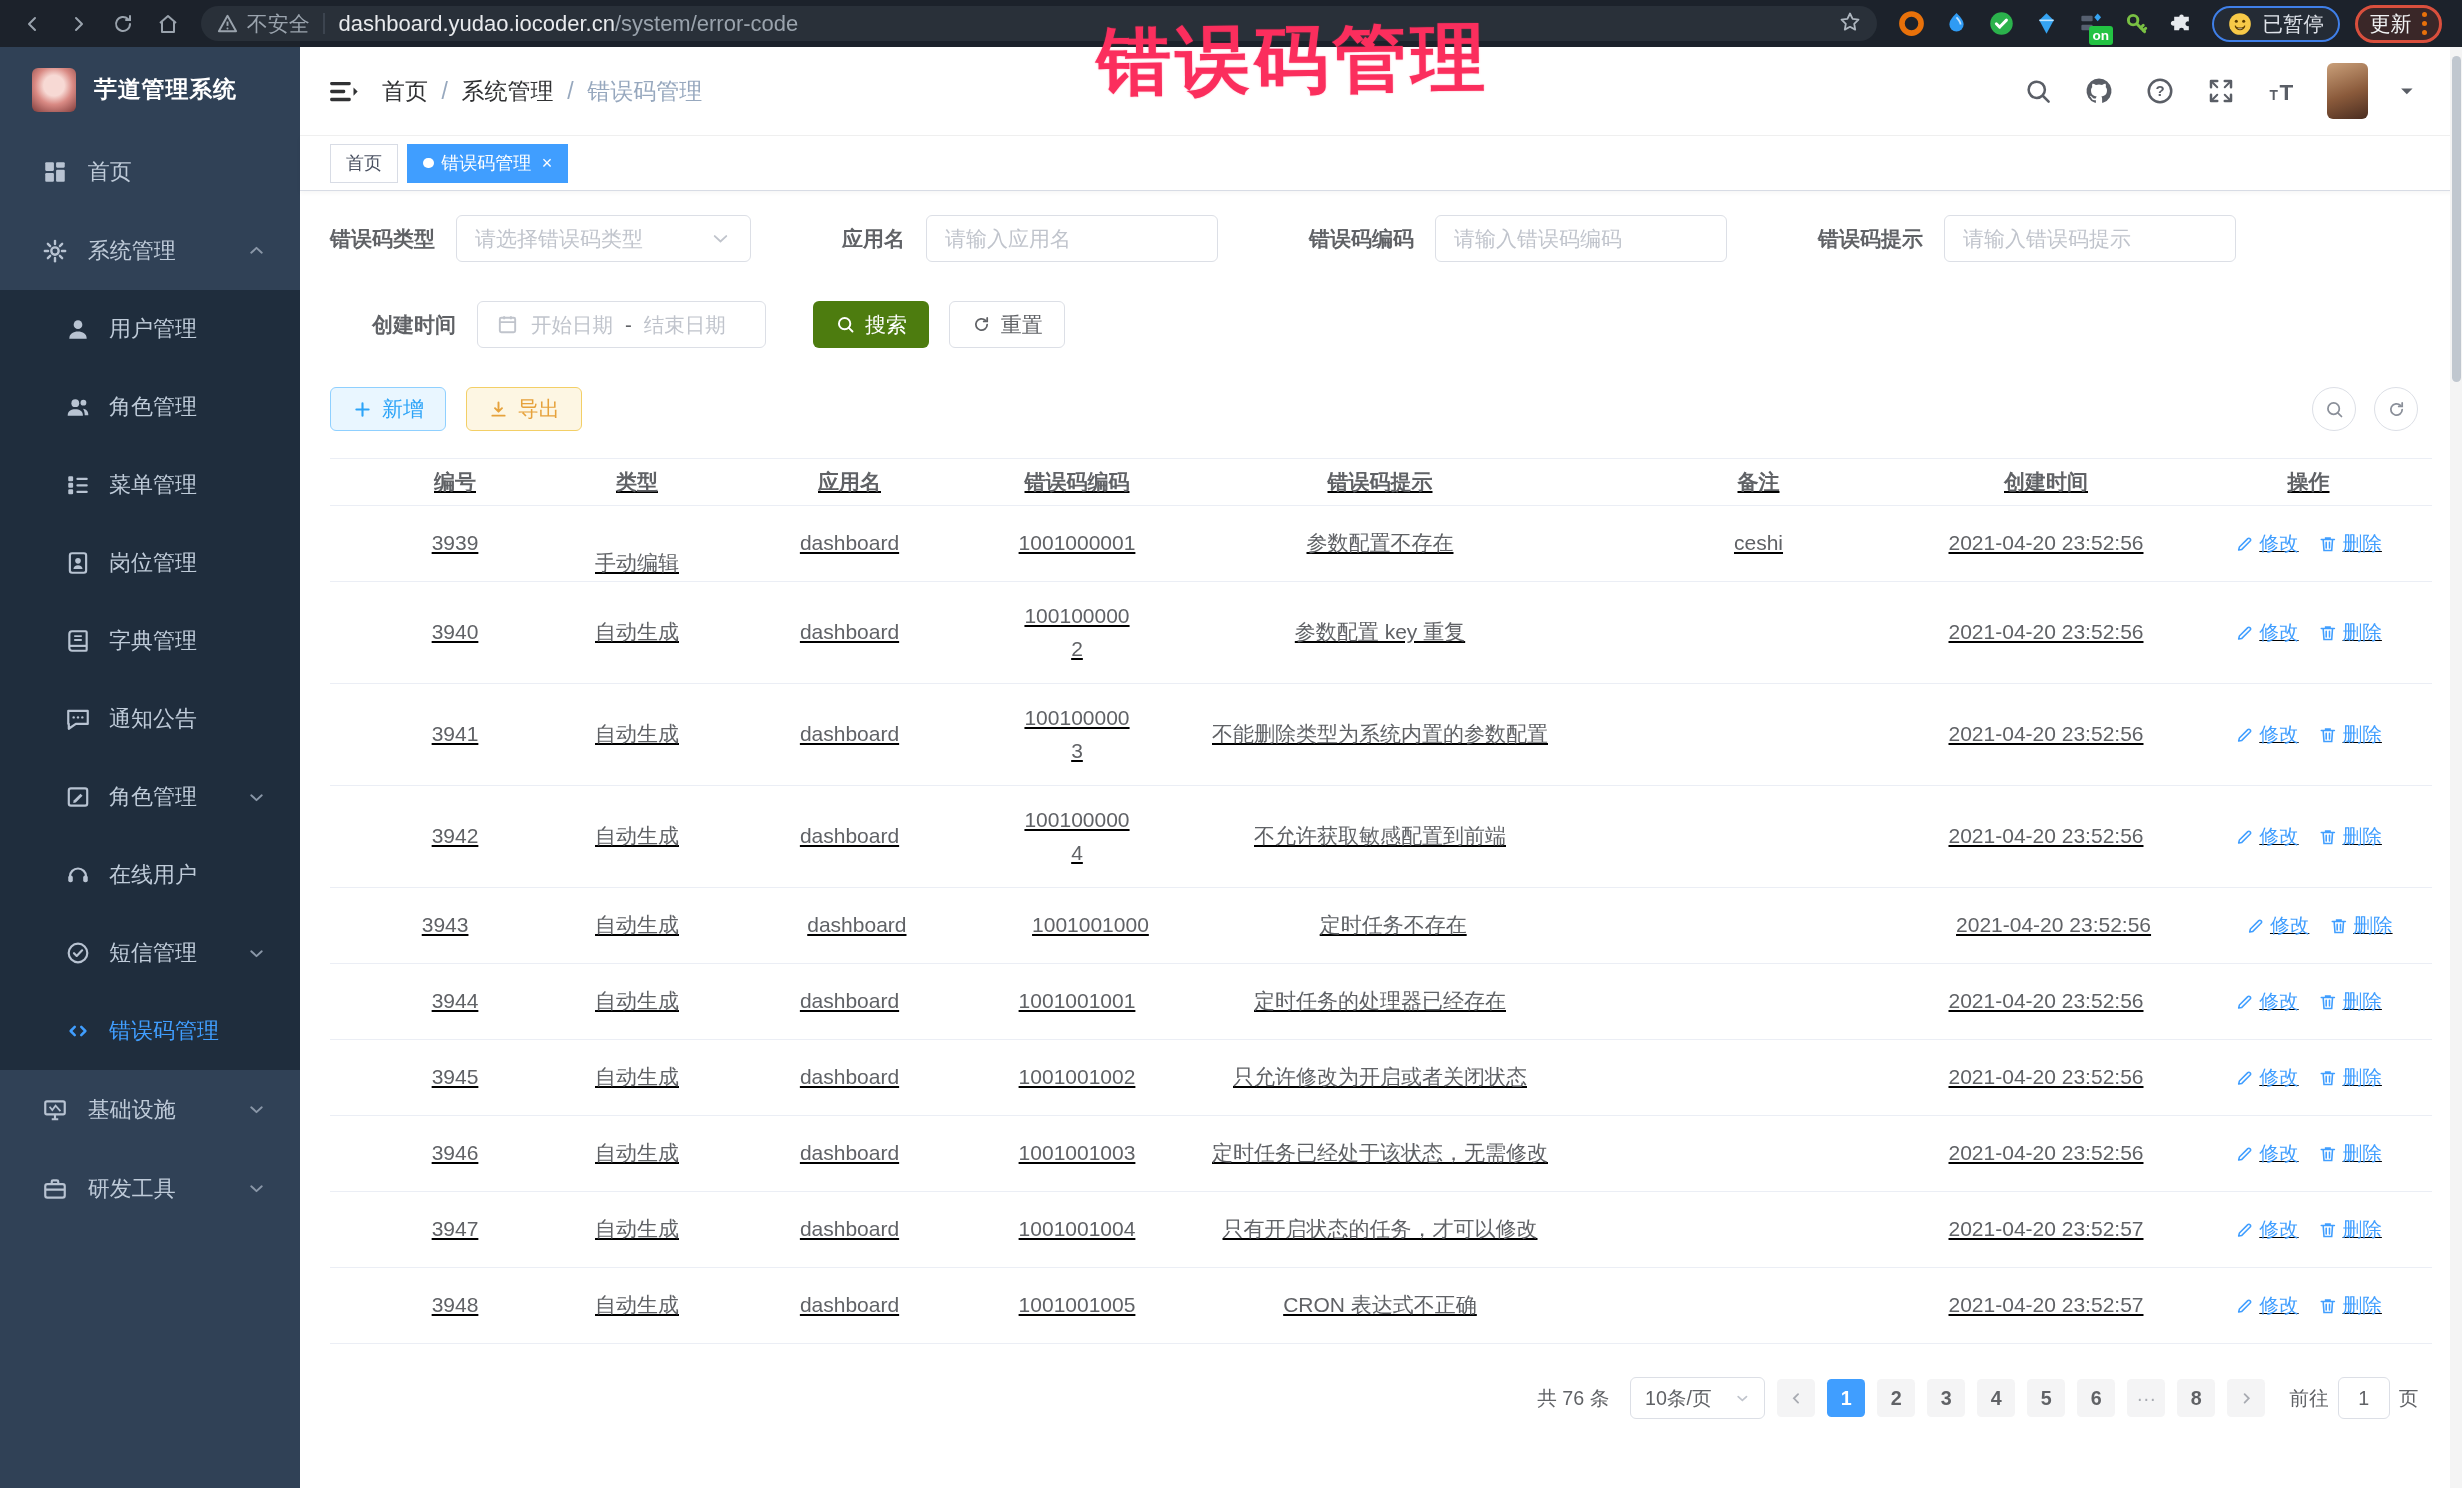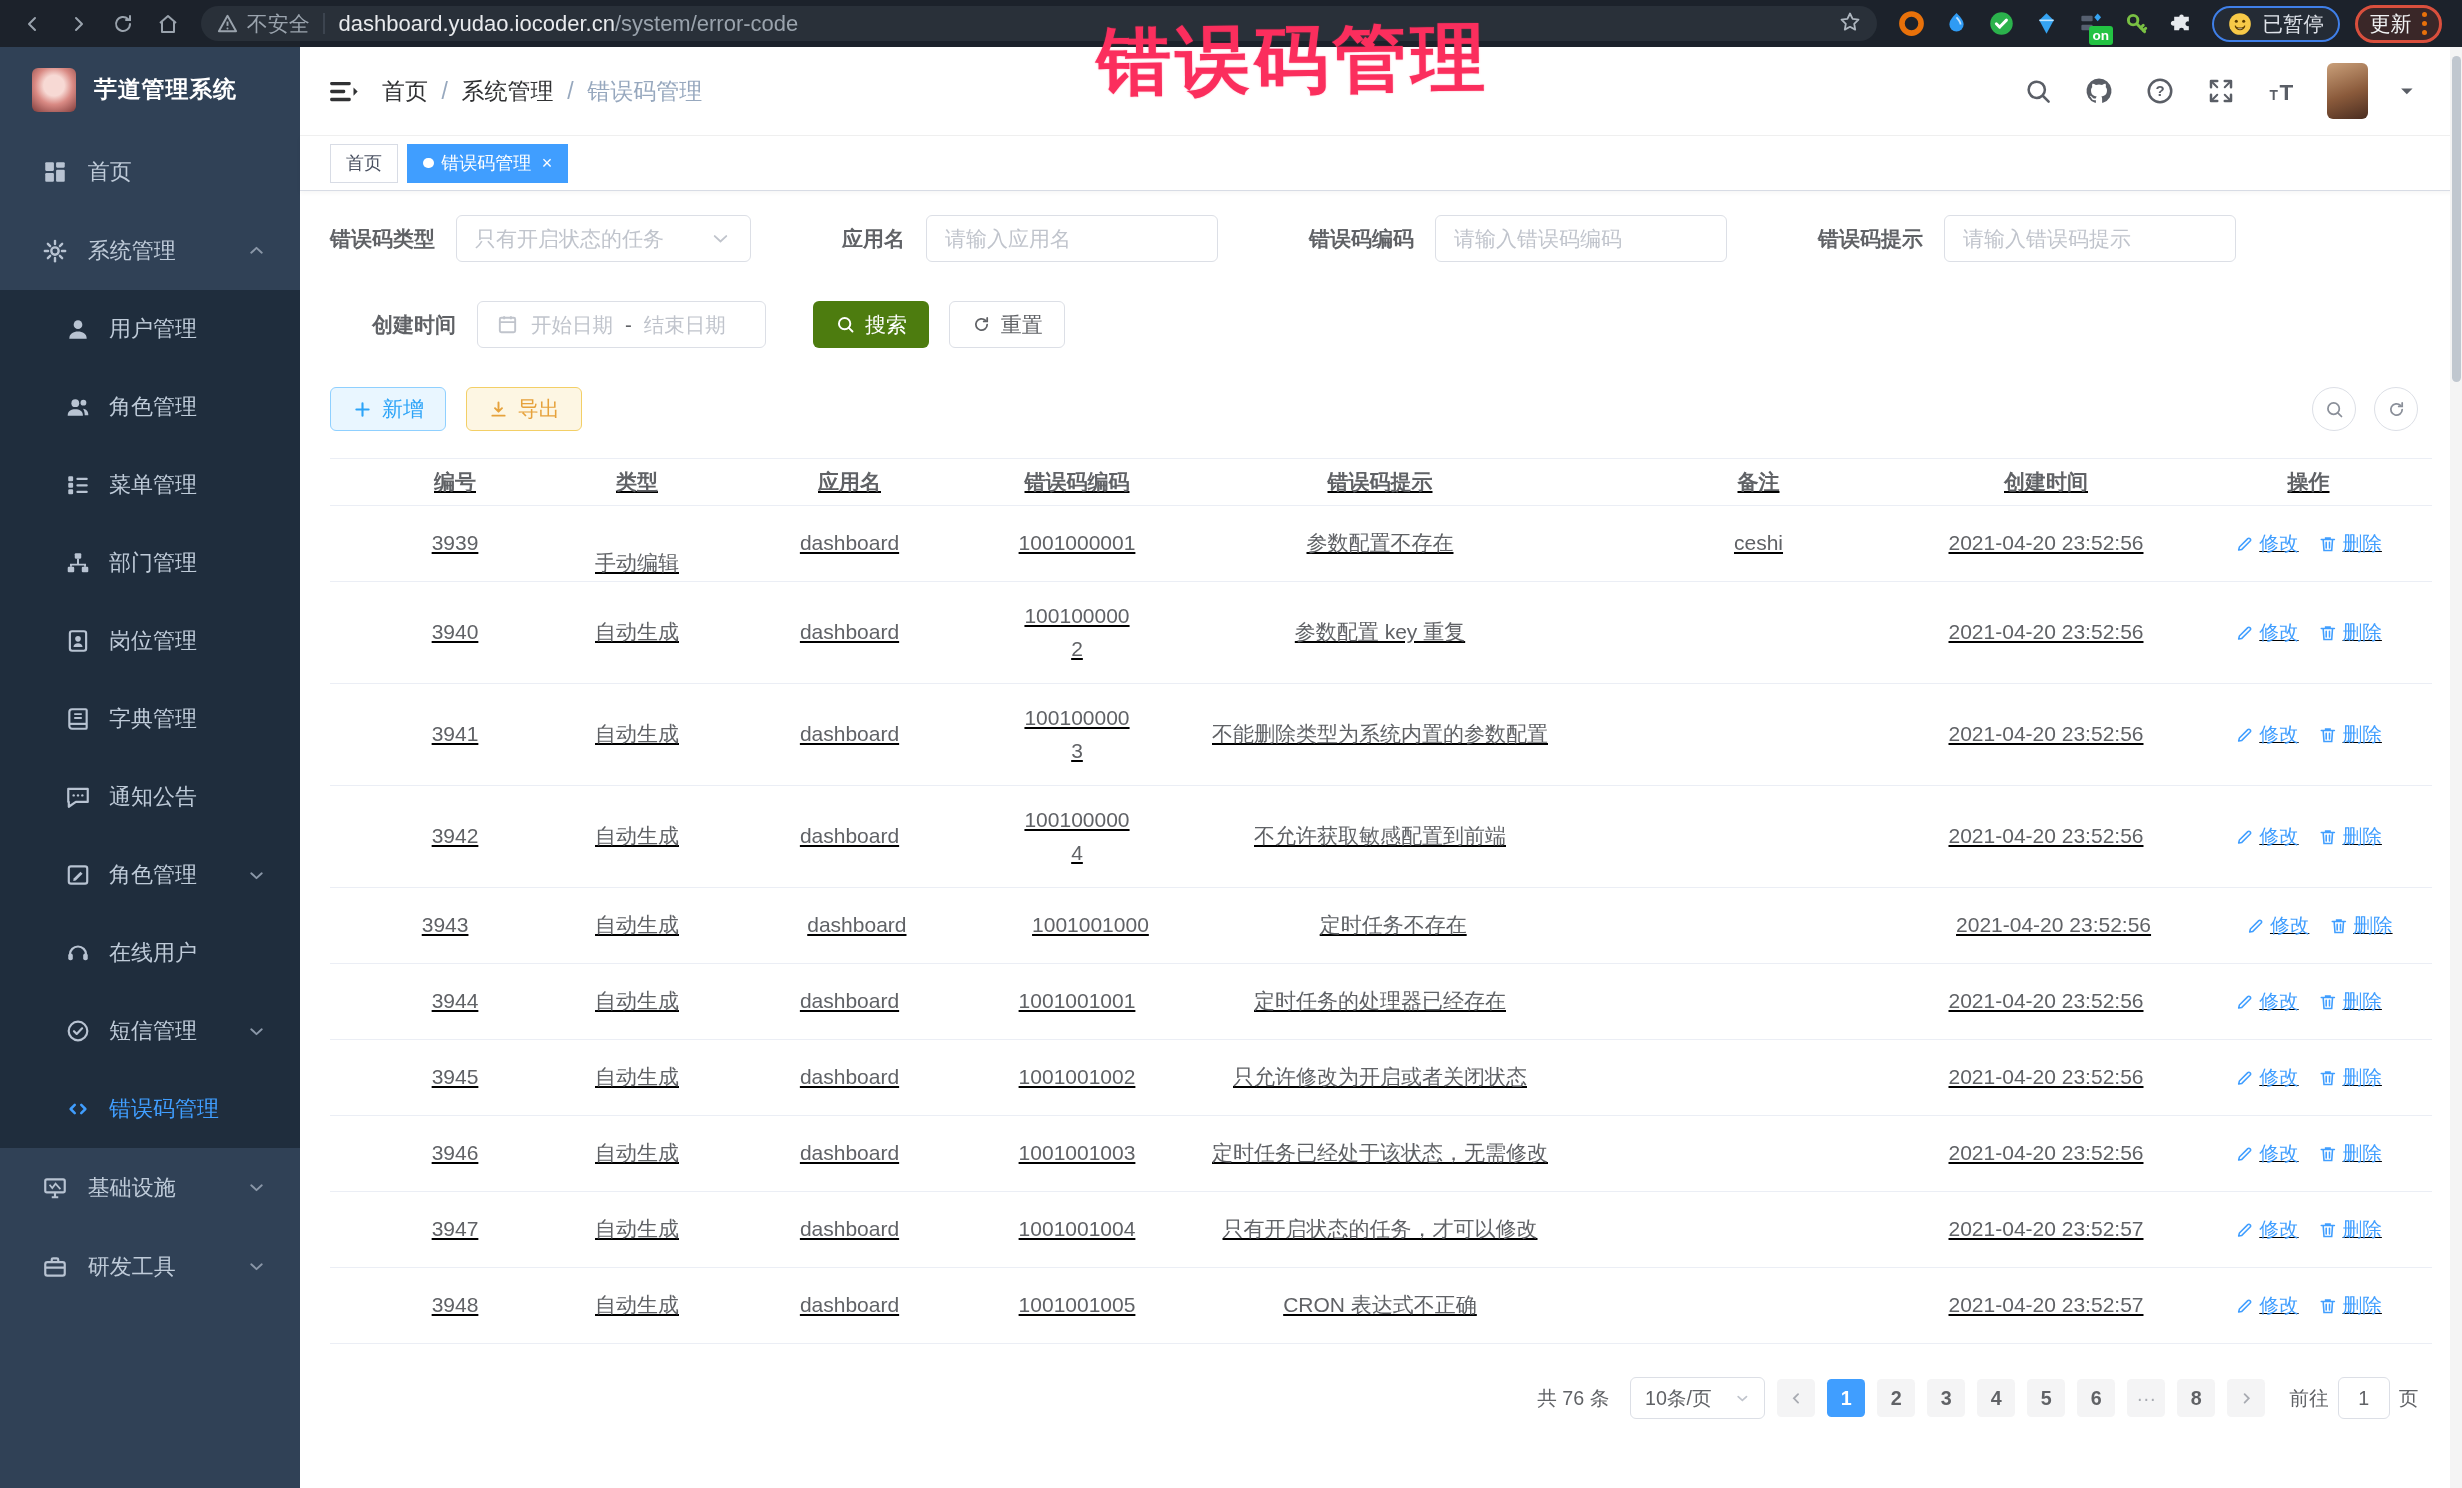--- a/index.html
+++ b/index.html
@@ -328,31 +328,20 @@
                   <rect x="10.5" y="11.2" width="10.5" height="2.2" rx="1"></rect>
                   <rect x="3" y="16" width="4.5" height="4.5" rx="1"></rect>
                   <rect x="10.5" y="17.2" width="10.5" height="2.2" rx="1"></rect>
                 </svg>
               </span>
               <span>菜单管理</span>
             </div>
             <div class="side-sub">
               <span class="mi-icon">
                 <svg viewBox="0 0 24 24" fill="currentColor" stroke="none">
-                  <rect x="9" y="3" width="6" height="5" rx="1"></rect>
-                  <rect x="2.5" y="15.5" width="6" height="5" rx="1"></rect>
-                  <rect x="15.5" y="15.5" width="6" height="5" rx="1"></rect>
-                  <path d="M12 8v3.5M5.5 15.5v-2h13v2M12 11.5v2" fill="none" stroke="currentColor" stroke-width="1.8"></path>
-                </svg>
-              </span>
-              <span>部门管理</span>
-            </div>
-            <div class="side-sub">
-              <span class="mi-icon">
-                <svg viewBox="0 0 24 24" fill="currentColor" stroke="none">
                   <rect x="4.5" y="3" width="15" height="18" rx="2" fill="none" stroke="currentColor" stroke-width="2"></rect>
                   <circle cx="12" cy="10" r="2.6"></circle>
                   <path d="M7.8 17.5c0-2.3 1.9-3.5 4.2-3.5s4.2 1.2 4.2 3.5z"></path>
                 </svg>
               </span>
               <span>岗位管理</span>
             </div>
             <div class="side-sub">
               <span class="mi-icon">
                 <svg viewBox="0 0 24 24" fill="currentColor" stroke="none">
@@ -511,21 +500,21 @@
             <span>错误码管理</span>
             <span class="x">×</span>
           </span>
         </div>
 
       <div class="content">
 
         <div class="filter-row">
           <span class="f-label">错误码类型</span>
           <div class="f-ctrl sel">
-            <span>只有开启状态的任务</span>
+            <span>请选择错误码类型</span>
             <span class="mini-ic">
               <svg viewBox="0 0 24 24" fill="none" stroke="currentColor" stroke-width="2" stroke-linecap="round">
                   <path d="M6 9.5l6 5.5 6-5.5"></path>
                 </svg>
             </span>
           </div>
           <span class="gap"></span>
           <span class="f-label">应用名</span>
           <div class="f-ctrl inp">
             <input placeholder="请输入应用名" style="">

